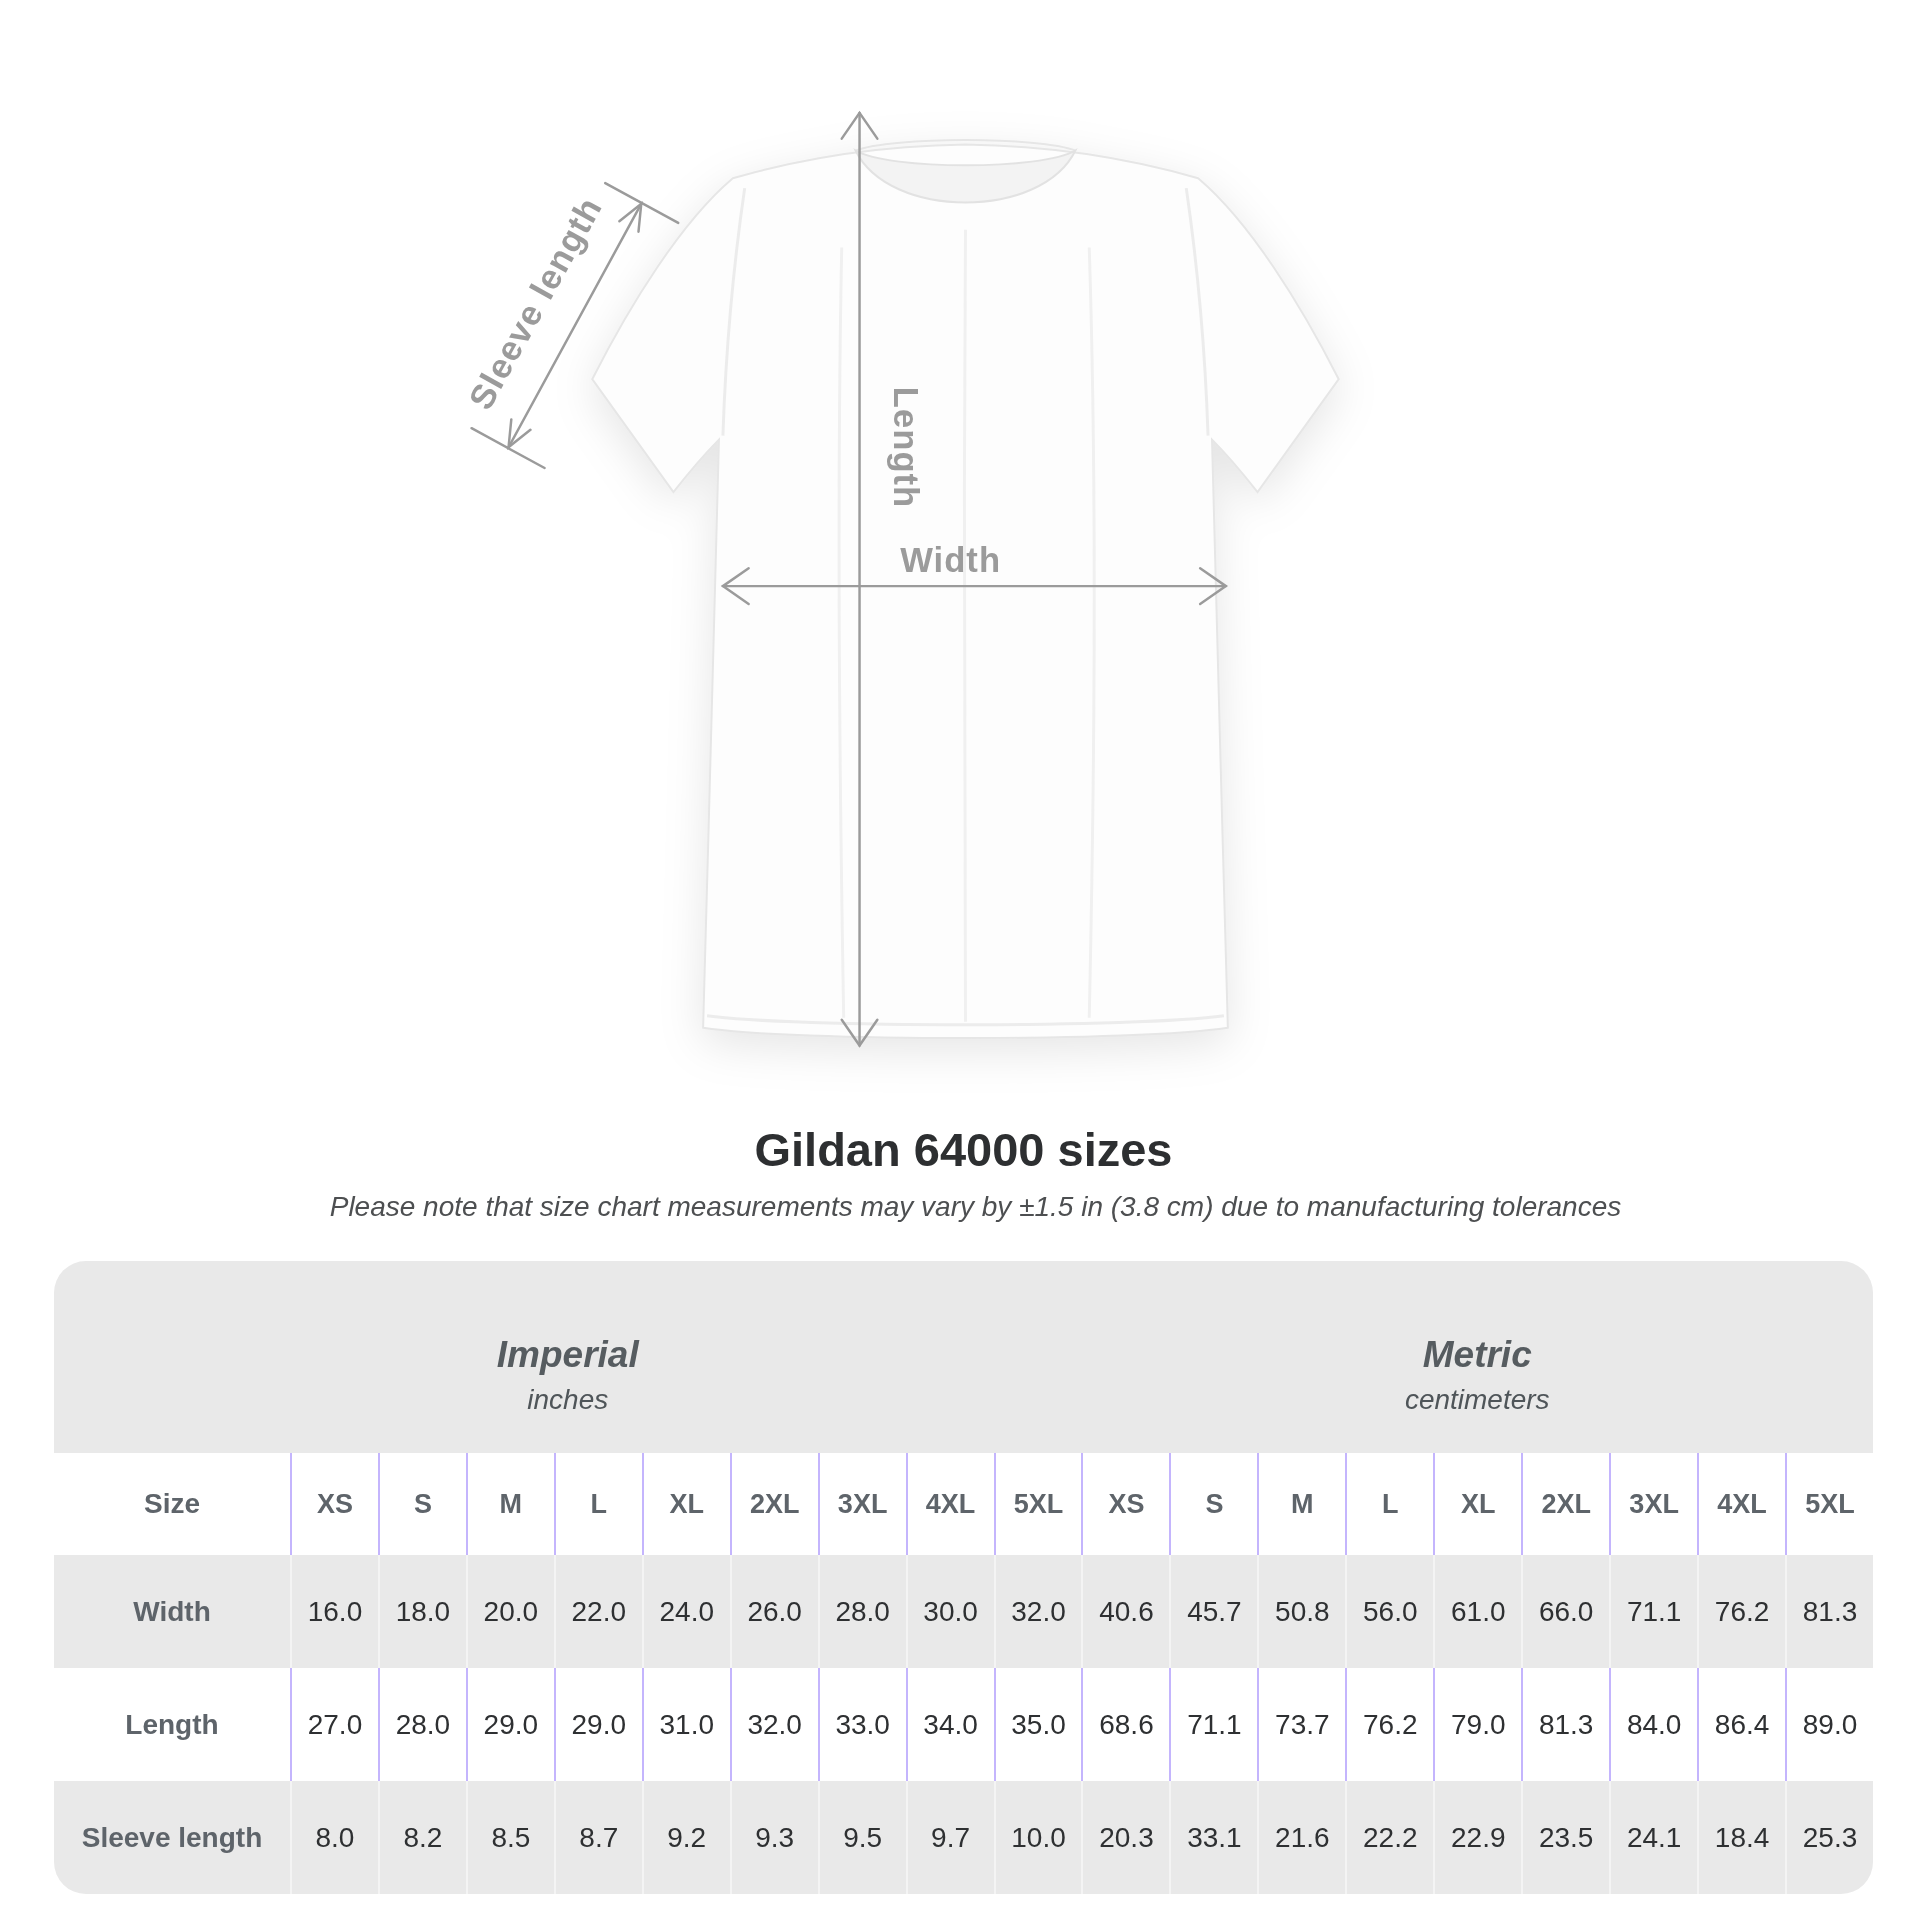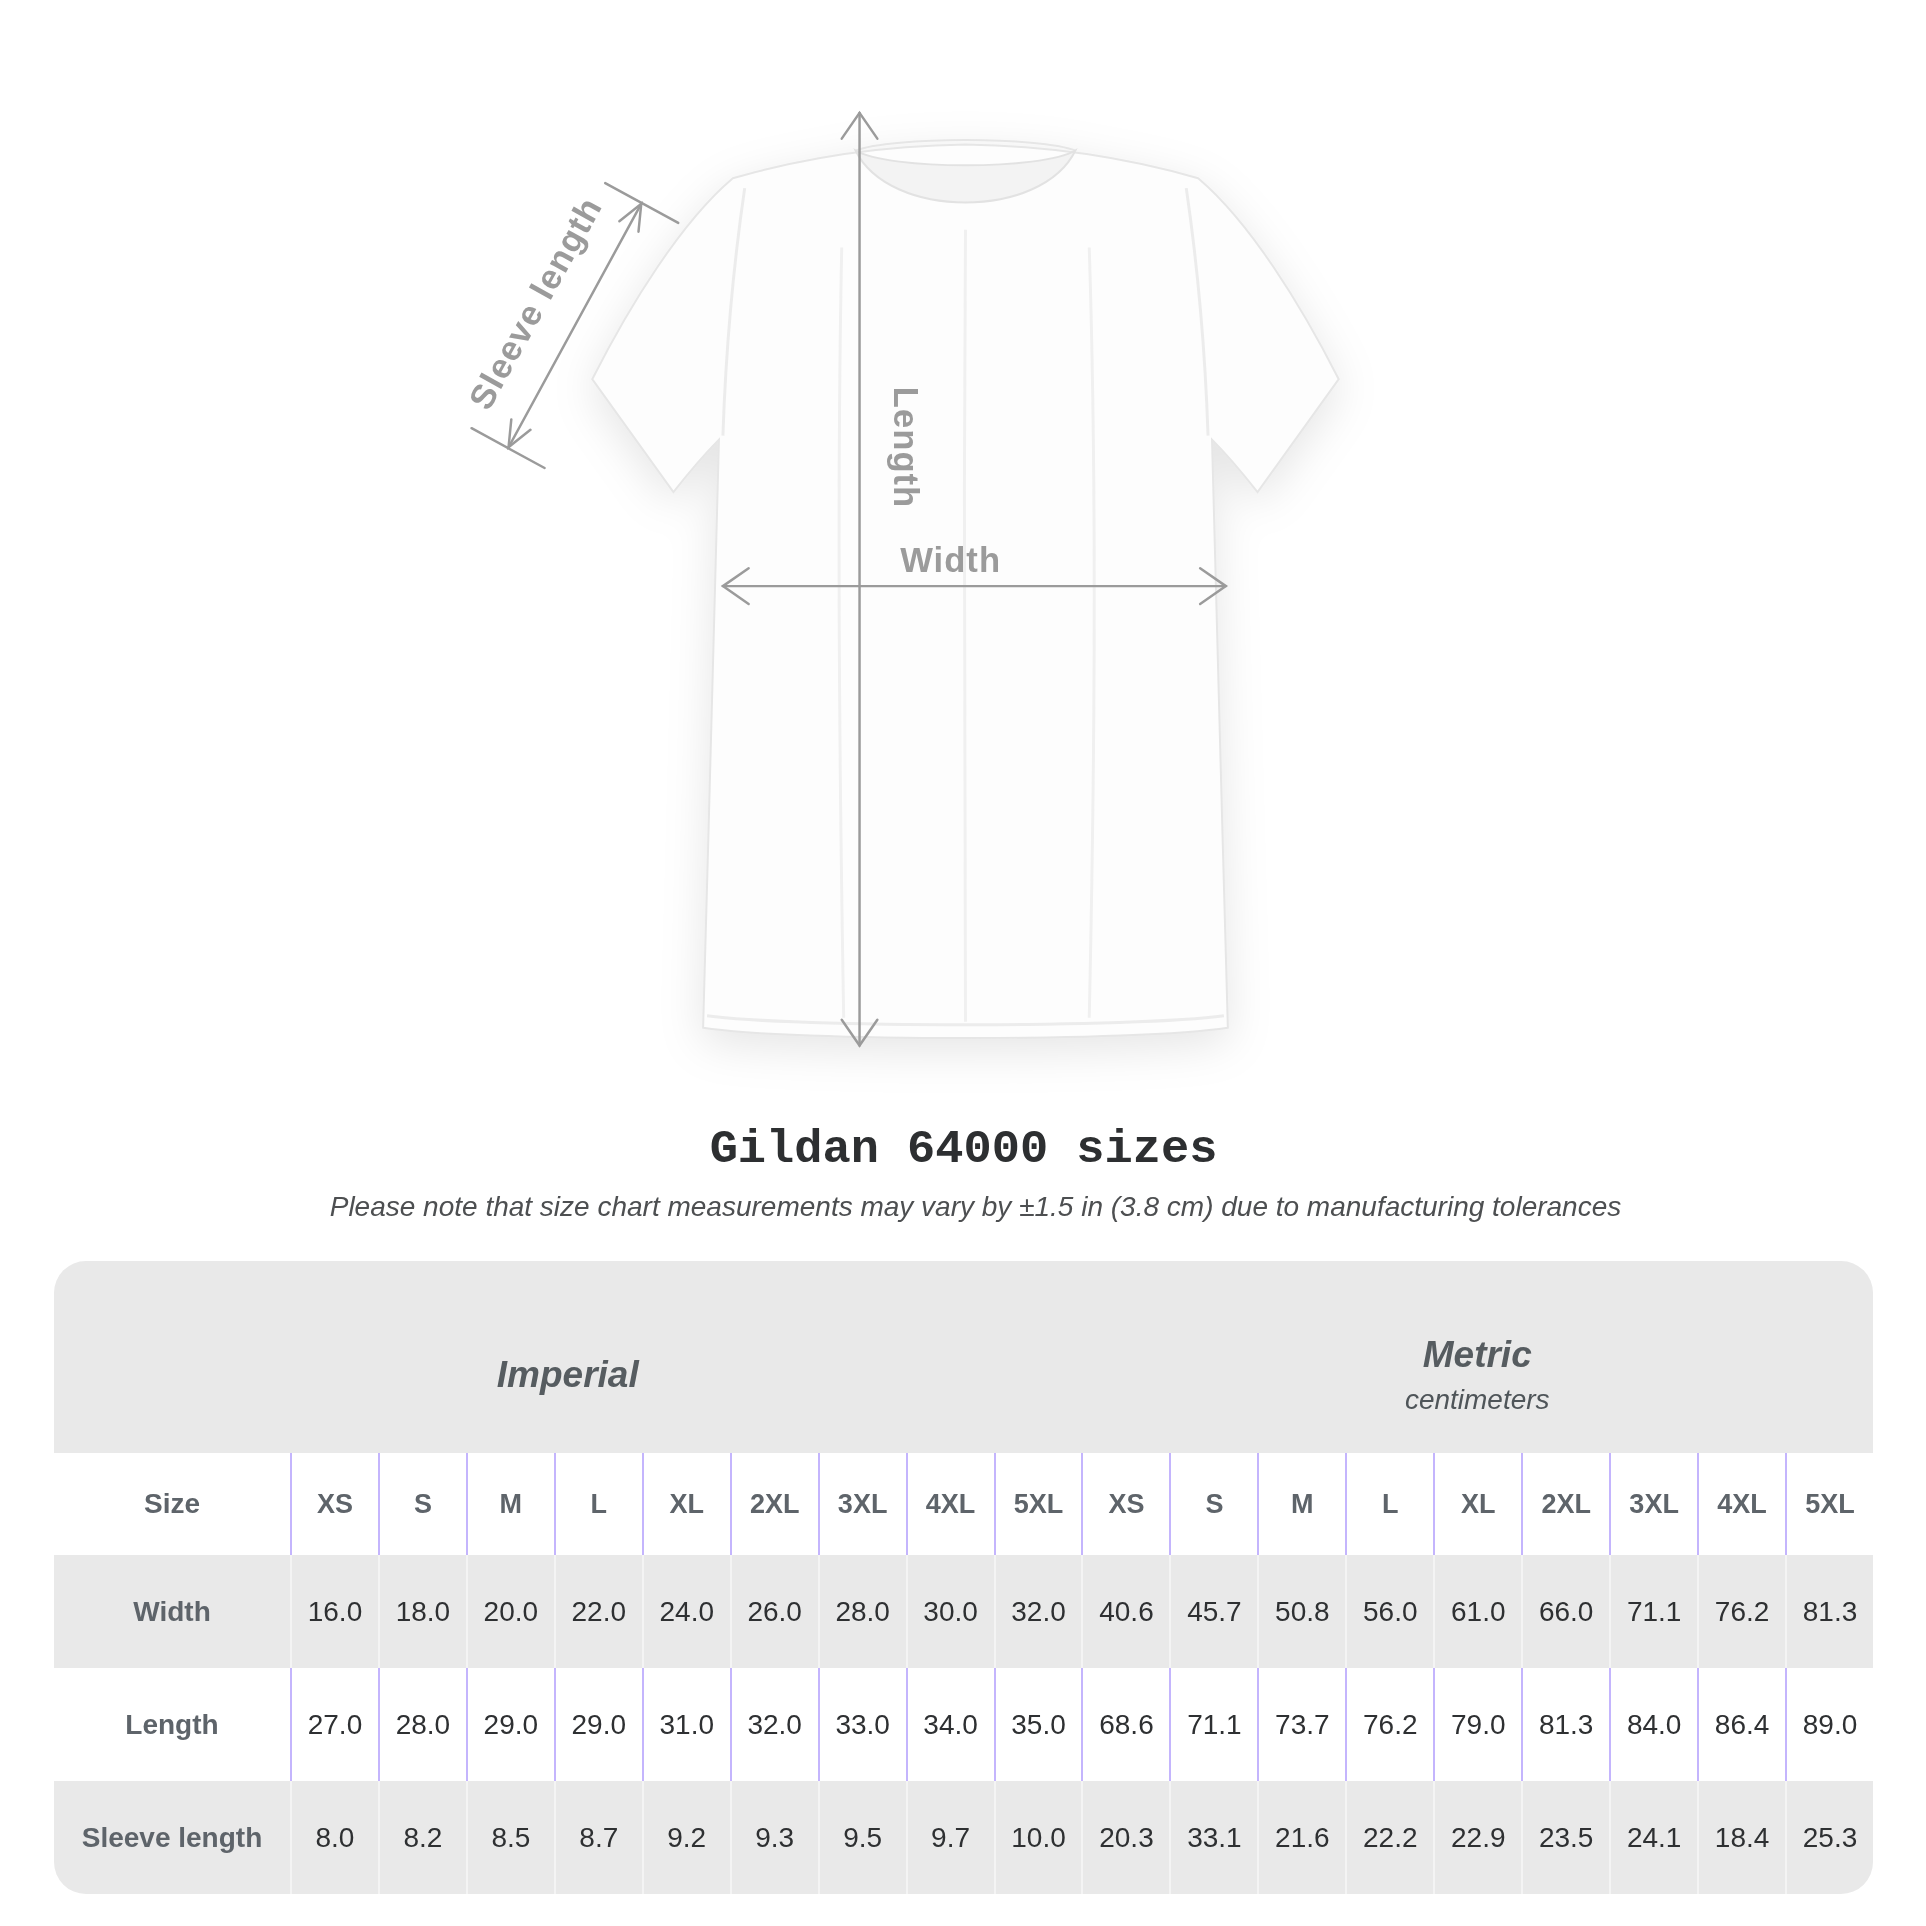--- a/index.html
+++ b/index.html
@@ -13,21 +13,21 @@
   .diagram { position: relative; width: 1927px; height: 1097px; }
   .diagram svg { position: absolute; left: 0; top: 0; }
   .shirt-shape { filter: drop-shadow(0 12px 22px rgba(0,0,0,0.10)); }
   .annot { stroke: #9b9b9b; stroke-width: 2.5; fill: none; stroke-linecap: round; }
   .annot-label {
     fill: #9b9b9b; font-size: 35px; font-weight: bold; letter-spacing: 1px;
     font-family: "Liberation Sans", sans-serif;
   }
   .page-title {
     margin: 26px 0 8px 0; text-align: center;
-    font-size: 47px; font-weight: bold; color: #2d2f31; line-height: 1.15; font-family: Liberation Mono, monospace;
+    font-size: 47px; font-weight: bold; color: #2d2f31; line-height: 1.15;
   }
   .page-note {
     margin-top: 14px; text-align: center; font-style: italic;
     font-size: 28px; color: #4d4f51; padding-left: 24px;
   }
   .size-table {
     margin: 38px 54px 0 54px;
     background: #e9e9e9;
     border-radius: 32px;
     overflow: hidden;
@@ -115,20 +115,21 @@
 </div>
 
 <h1 class="page-title">Gildan 64000 sizes</h1>
 <div class="page-note">Please note that size chart measurements may vary by ±1.5 in (3.8 cm) due to manufacturing tolerances</div>
 
 <div class="size-table">
 
   <div class="unit-row">
     <div class="unit-group unit-imperial">
       <div class="unit-name">Imperial</div>
+      <div class="unit-sub">inches</div>
     </div>
     <div class="unit-group unit-metric">
       <div class="unit-name">Metric</div>
       <div class="unit-sub">centimeters</div>
     </div>
   </div>
 
   <div class="tr head white">
     <div class="td label">Size</div>
     <div class="td sz">XS</div>

